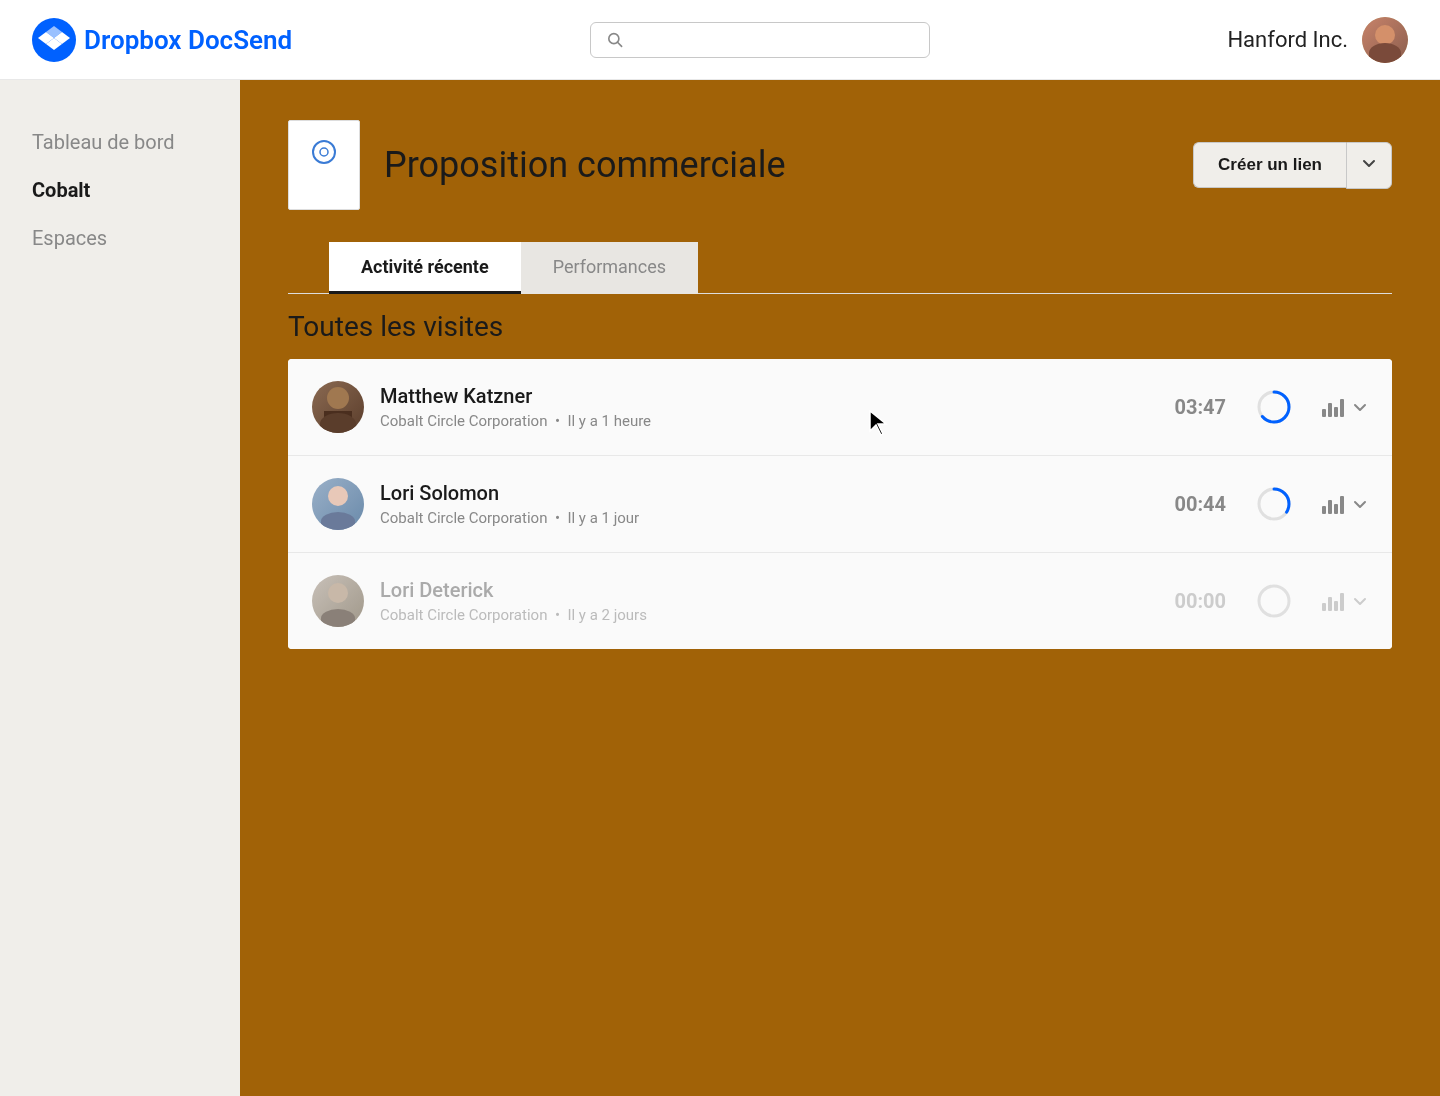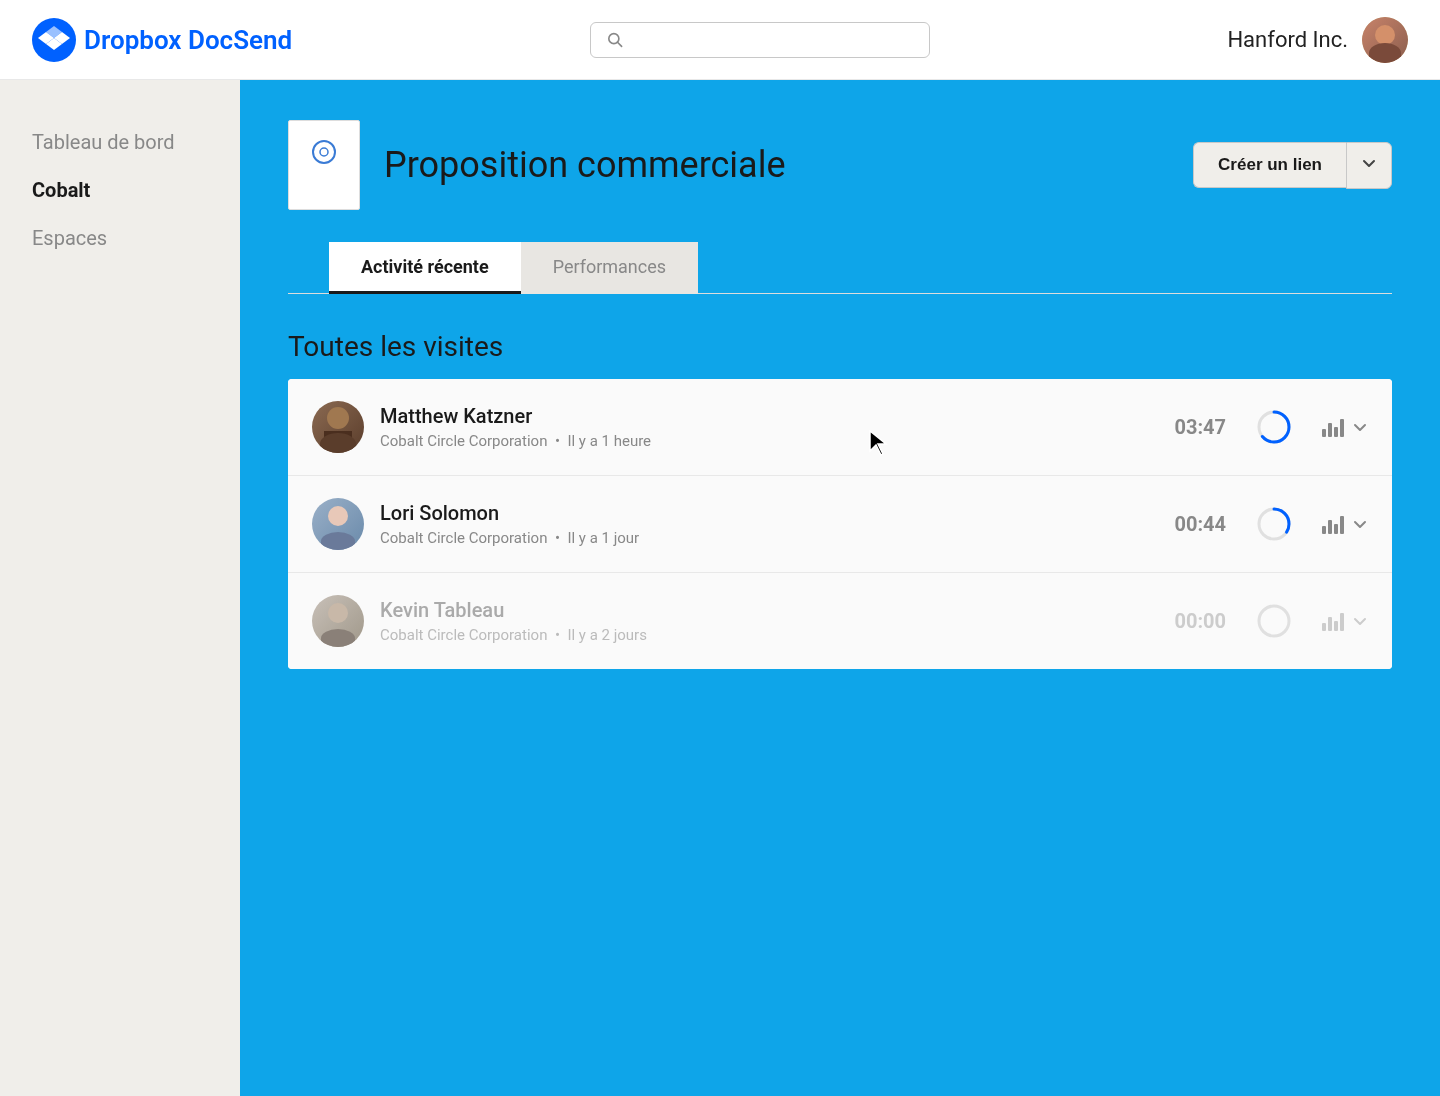--- a/index.html
+++ b/index.html
@@ -125,21 +125,21 @@
     }
     .sidebar-item.active {
       color: #1a1a1a;
       font-weight: 700;
     }
 
     
     .main {
       flex: 1;
       padding: 40px 48px;
-      background: #0ea5e9;
+      background: #a16207;
     }
 
     
     .doc-header {
       display: flex;
       align-items: center;
       gap: 24px;
       margin-bottom: 32px;
     }
     .doc-thumbnail {
@@ -205,21 +205,21 @@
       font-size: 17px;
       cursor: pointer;
       border-radius: 0 6px 6px 0;
       color: #444;
     }
 
     
     .tabs {
       display: flex;
       border-bottom: 1px solid #ddd;
-      margin-bottom: 36px;
+      margin-bottom: 16px;
       padding-left: 41px;
     }
     .tab {
       padding: 14px 32px;
       font-size: 18px;
       cursor: pointer;
       color: #888;
       border-bottom: 3px solid transparent;
       margin-bottom: -1px;
     }
@@ -560,21 +560,21 @@
           </div>
           <svg width="16" height="16" viewBox="0 0 16 16" fill="none">
             <path d="M3 6 L8 11 L13 6" stroke="#888" stroke-width="2" stroke-linecap="round" stroke-linejoin="round"></path>
           </svg>
         </div>
       </div>
 
       <div class="visit-item">
         <div class="visit-avatar visit-avatar-kevin"></div>
         <div class="visit-info">
-          <div class="visit-name inactive">Kevin Tableau</div>
+          <div class="visit-name inactive">Lori Deterick</div>
           <div class="visit-meta inactive">
             <span>Cobalt Circle Corporation</span>
             &nbsp;•&nbsp;
             <span>Il y a 2 jours</span>
           </div>
         </div>
         <span class="visit-time inactive">00:00</span>
 
         <svg class="progress-circle" viewBox="0 0 36 36">
           <circle cx="18" cy="18" r="15" fill="none" stroke="#e0e0e0" stroke-width="3"></circle>

